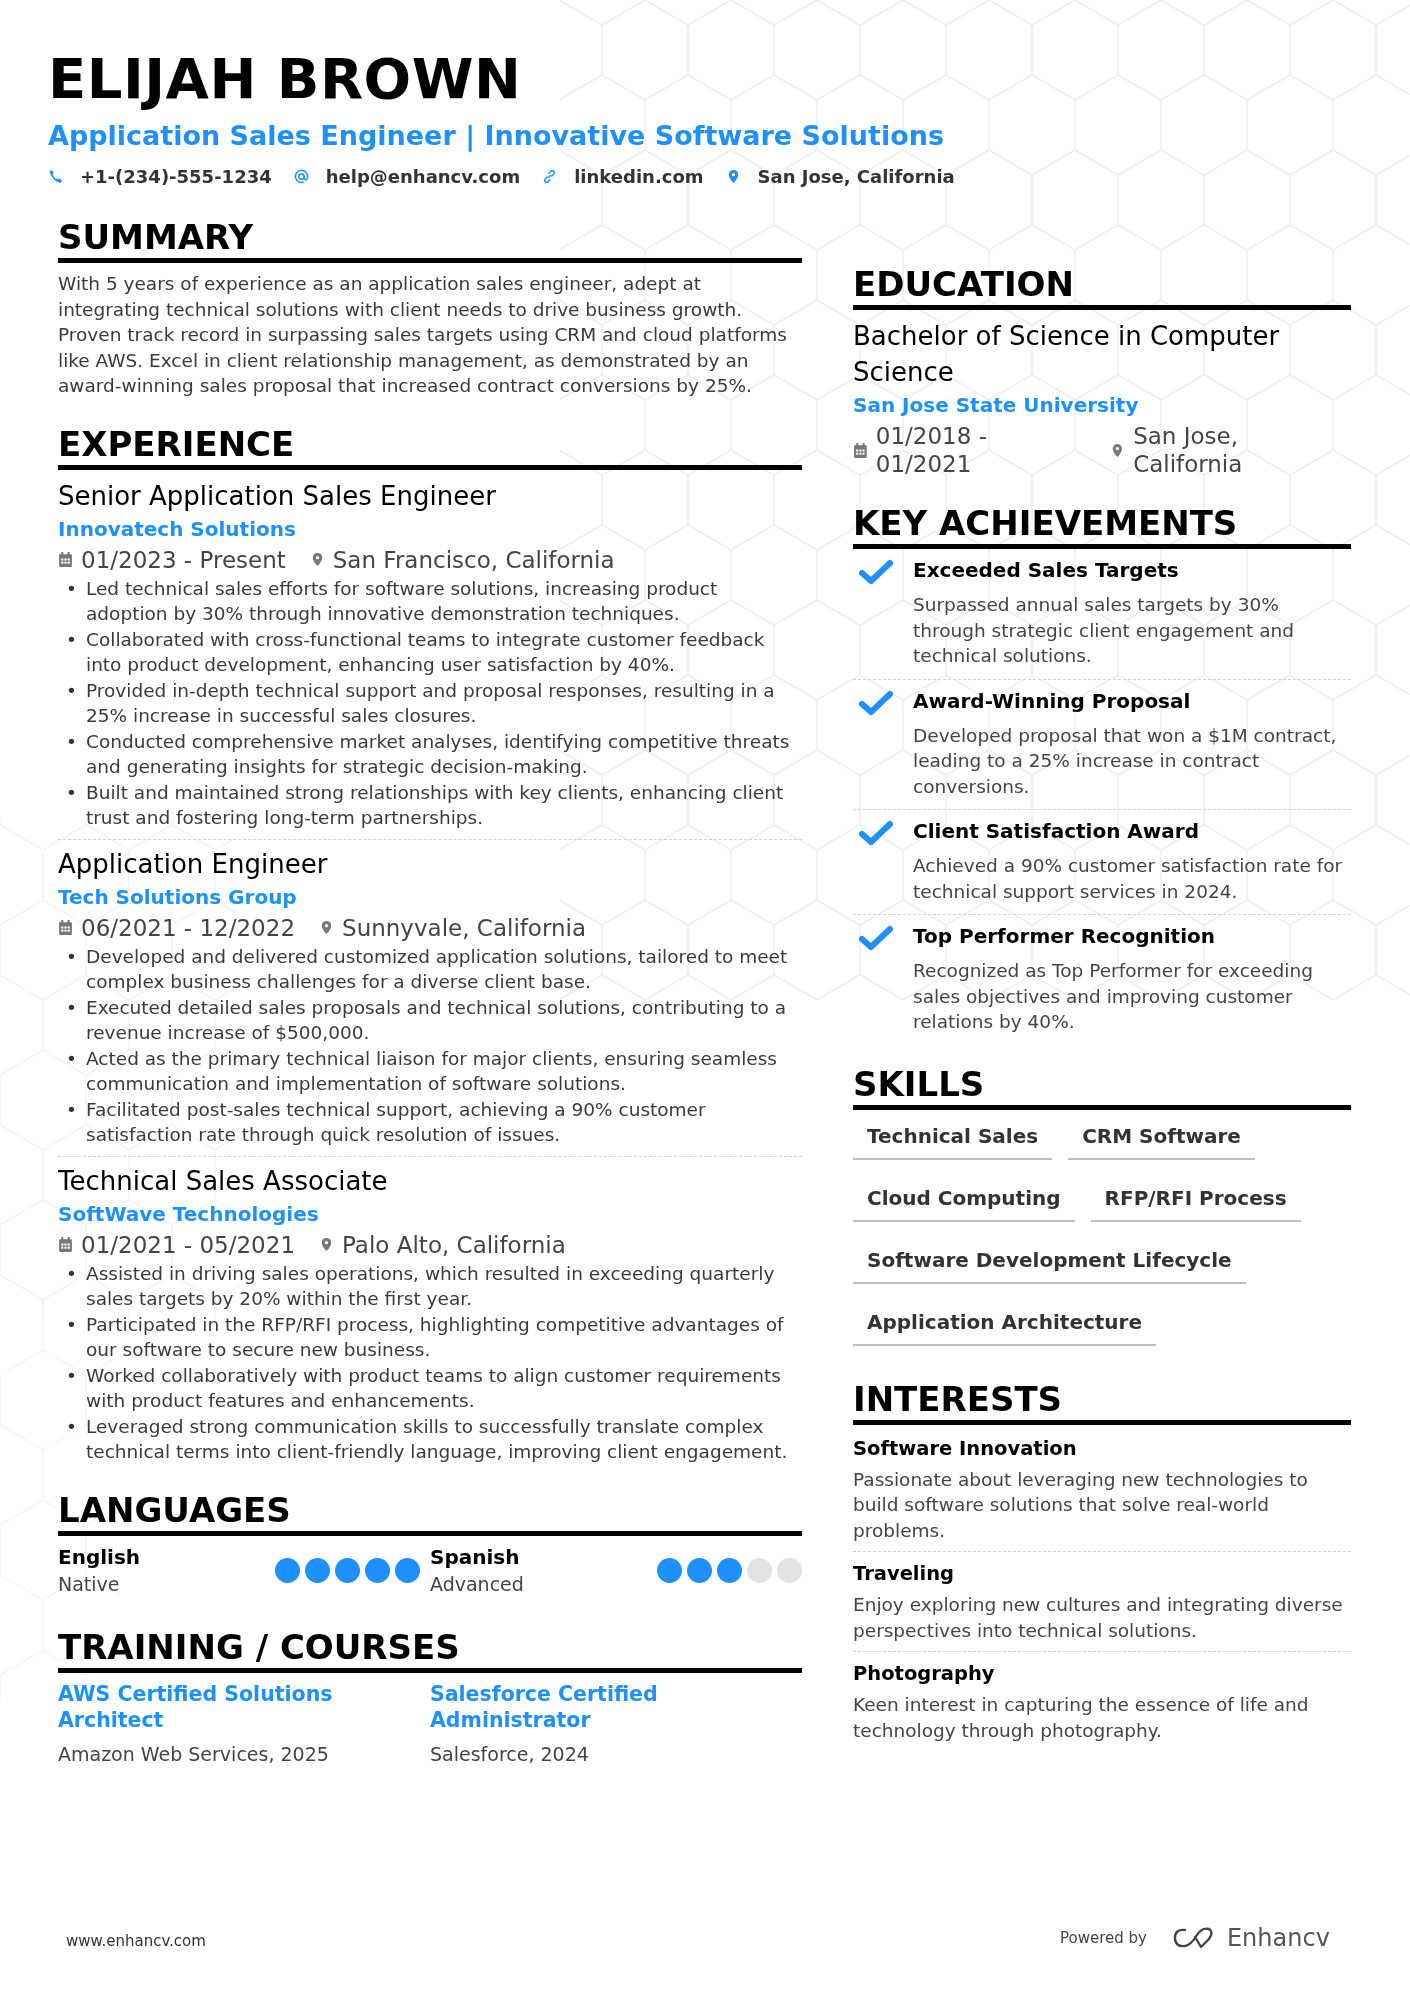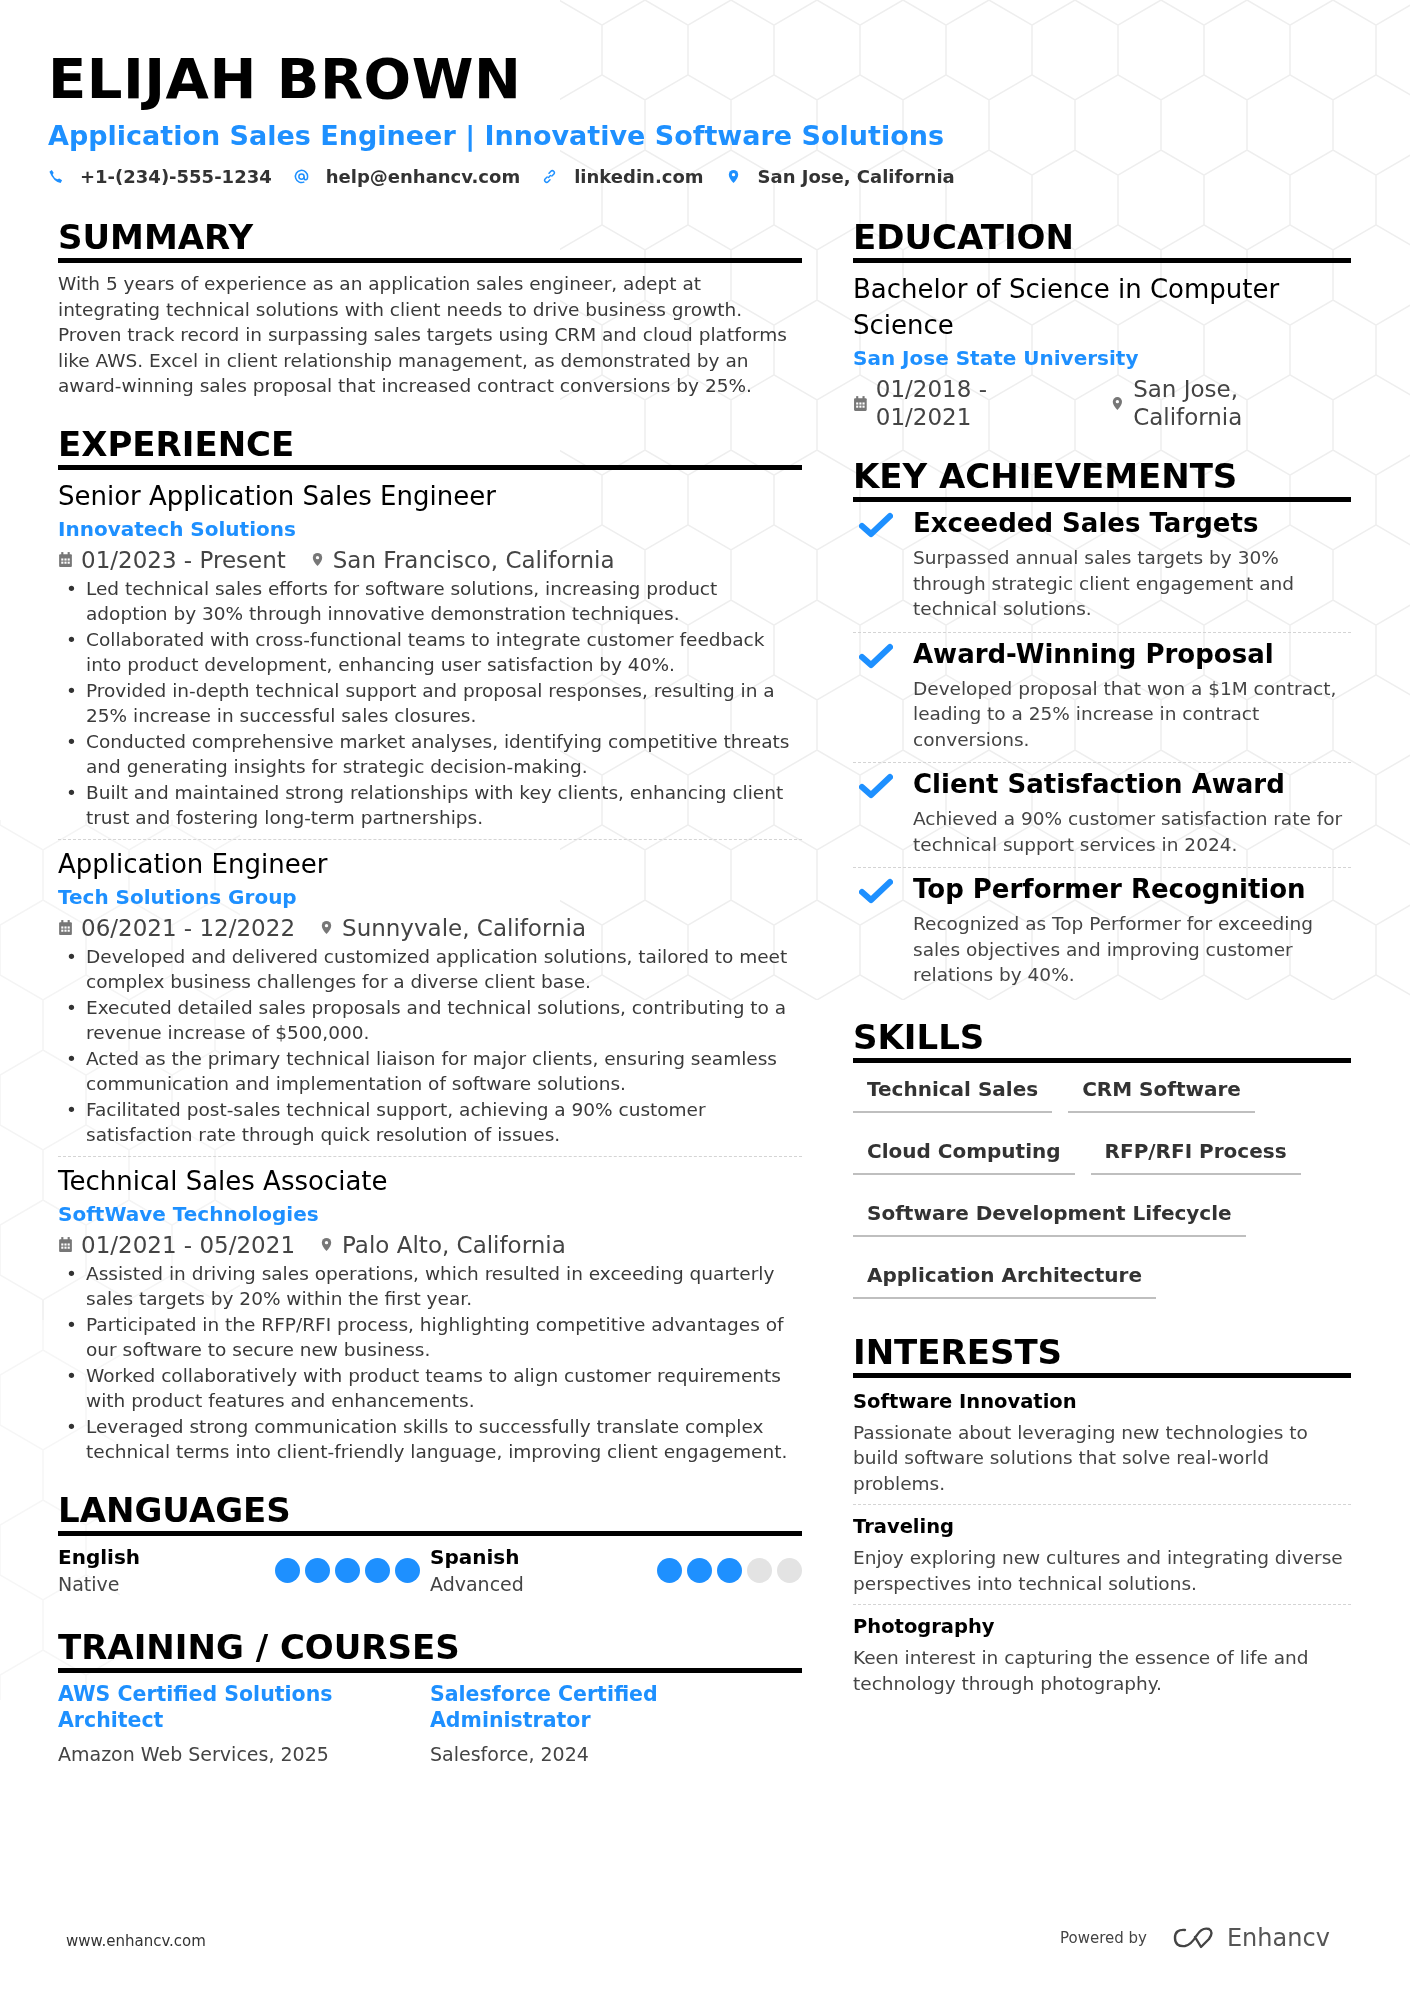--- a/index.html
+++ b/index.html
@@ -46,21 +46,21 @@
   .course-title { font-family: "DejaVu Sans", sans-serif; font-weight: bold; font-size: 20.5px; color: #1e90ff; line-height: 26px; }
   .course-sub { font-family: "DejaVu Sans", sans-serif; font-size: 19px; color: #444; line-height: 30px; margin-top: 6px; }
 
   .edu-degree { font-family: "DejaVu Sans", sans-serif; font-size: 26px; color: #000; line-height: 36px; }
   .edu-school { font-family: "DejaVu Sans", sans-serif; font-weight: bold; font-size: 20px; color: #1e90ff; line-height: 30px; }
 
   .ach { display: flex; padding: 8px 0 10px; border-bottom: 1.5px dashed #d4d4d4; }
   .ach:last-child { border-bottom: none; }
   .ach-icon { width: 60px; flex: none; padding-top: 2px; padding-left: 6px; }
   .ach-icon svg { width: 34px; height: 26px; }
-  .ach-title { font-family: "DejaVu Sans", sans-serif; font-weight: bold; font-size: 26px; color: #000; line-height: 26px; }
+  .ach-title { font-family: "DejaVu Sans", sans-serif; font-weight: bold; font-size: 20px; color: #000; line-height: 26px; }
   .ach-desc { font-family: "DejaVu Sans", sans-serif; font-size: 18.5px; line-height: 25.5px; color: #444; margin-top: 9px; }
 
   .skills { display: flex; flex-wrap: wrap; gap: 20px 16px; margin-top: 4px; width: 498px; }
   .skill { font-family: "DejaVu Sans", sans-serif; font-weight: bold; font-size: 20px; color: #333; padding: 6px 14px 10px; border-bottom: 2px solid #bfbfbf; line-height: 24px; }
 
   .interest { padding: 2px 0 8px; border-bottom: 1.5px dashed #d4d4d4; margin-bottom: 6px; }
   .interest:last-child { border-bottom: none; }
   .int-title { font-family: "DejaVu Sans", sans-serif; font-weight: bold; font-size: 19.5px; color: #000; line-height: 28px; }
   .int-desc { font-family: "DejaVu Sans", sans-serif; font-size: 18.5px; line-height: 25.5px; color: #444; margin-top: 4px; }
 
@@ -284,21 +284,21 @@
         <div class="course">
           <div class="course-title">Salesforce Certified Administrator</div>
           <div class="course-sub">Salesforce, 2024</div>
         </div>
       </div>
     </section>
   </div>
 
   <div class="col-right">
 
-    <section style="margin-bottom: 24px;">
+    <section style="margin-bottom: 24px; margin-top: 47px;">
       <div class="sec-title">EDUCATION</div>
       <div class="edu-degree">Bachelor of Science in Computer Science</div>
       <div class="edu-school">San Jose State University</div>
       <div class="meta">
         <span class="meta-item">
           <svg viewBox="0 0 14 16">
               <rect x="1" y="3" width="12" height="12" rx="1" fill="#777"></rect>
               <rect x="3" y="1" width="2" height="3" fill="#777"></rect>
               <rect x="9" y="1" width="2" height="3" fill="#777"></rect>
               <g fill="#fff">

